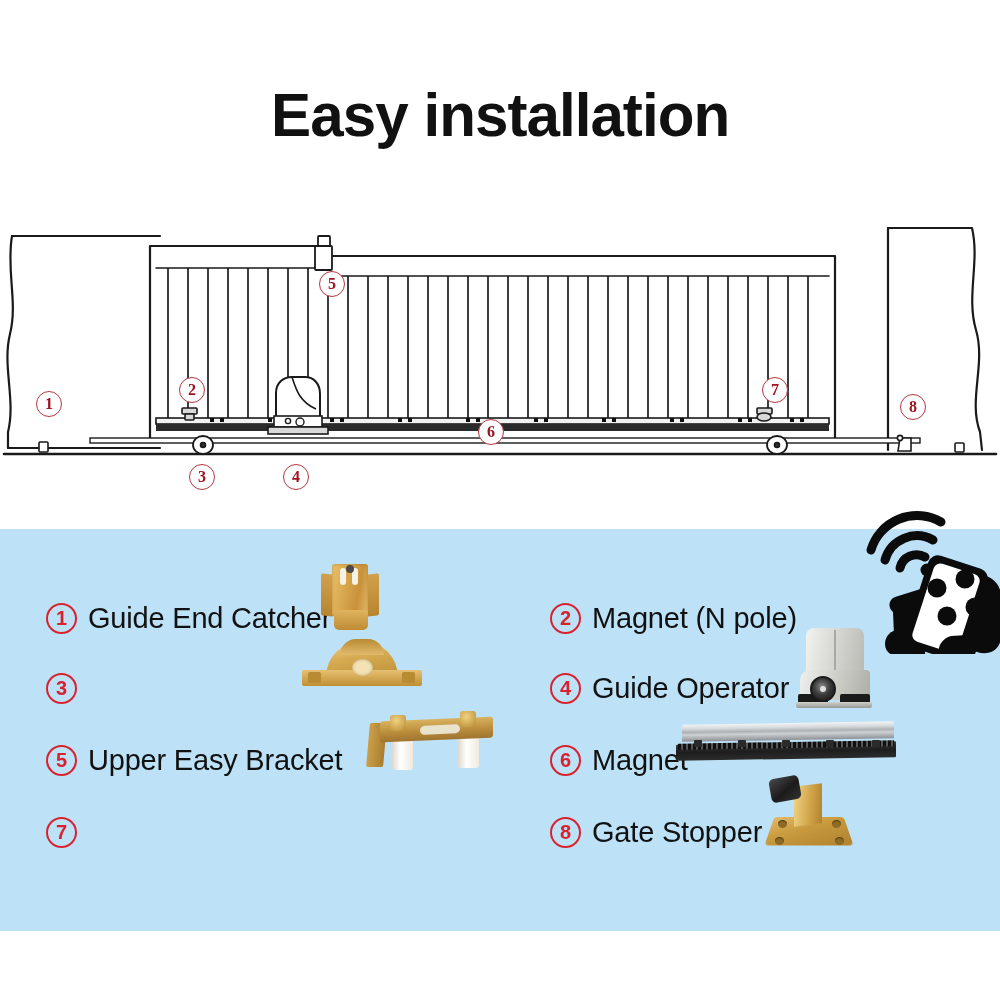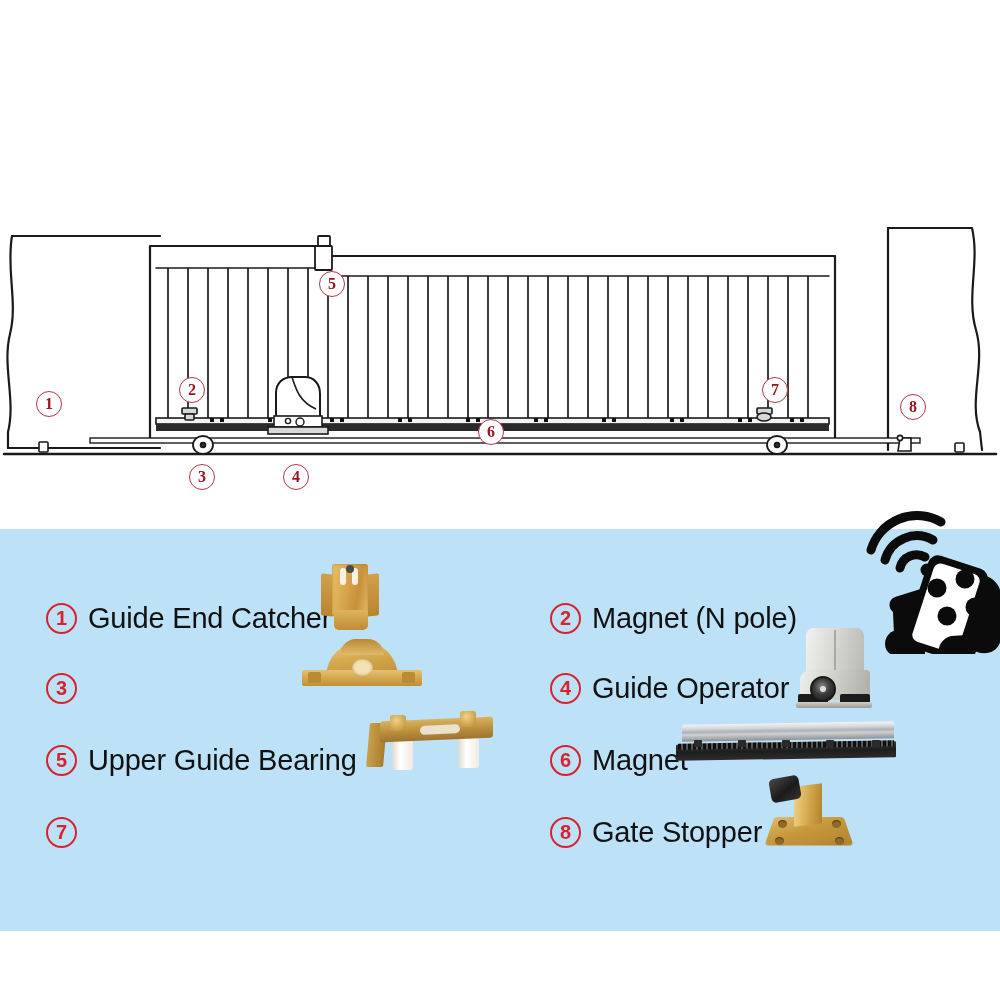--- a/index.html
+++ b/index.html
@@ -283,20 +283,23 @@
   
   .remote{
     position:absolute;left:855px;top:504px;width:150px;height:150px;
   }
 </style>
 </head>
 <body>
 
 <div id="page">
 
+  <div class="title-wrap">
+    <div class="title">Easy installation</div>
+  </div>
 
   <div class="diagram">
     <svg width="1000" height="300" viewBox="0 0 1000 300">
       <g fill="none" stroke="#1a1a1a" stroke-width="2.2" stroke-linecap="round" stroke-linejoin="round">
 
         <path d="M12,26 C6,60 18,92 10,124 C2,156 16,190 8,222 L8,238"></path>
         <path d="M12,26 L160,26"></path>
         <path d="M8,238 L160,238"></path>
 
         <path d="M4,244 L996,244" stroke-width="2.6"></path>
@@ -460,21 +463,21 @@
       <div class="legend-item" style="left:46px; top:144px;">
         <span class="num">3</span>
       </div>
       <div class="legend-item" style="left:550px; top:144px;">
         <span class="num">4</span>
         <span class="lbl">Guide Operator</span>
       </div>
 
       <div class="legend-item" style="left:46px; top:216px;">
         <span class="num">5</span>
-        <span class="lbl">Upper Guide Bearing</span>
+        <span class="lbl">Upper Easy Bracket</span>
       </div>
       <div class="legend-item" style="left:550px; top:216px;">
         <span class="num">6</span>
         <span class="lbl">Magnet</span>
       </div>
 
       <div class="legend-item" style="left:46px; top:288px;">
         <span class="num">7</span>
       </div>
       <div class="legend-item" style="left:550px; top:288px;">

